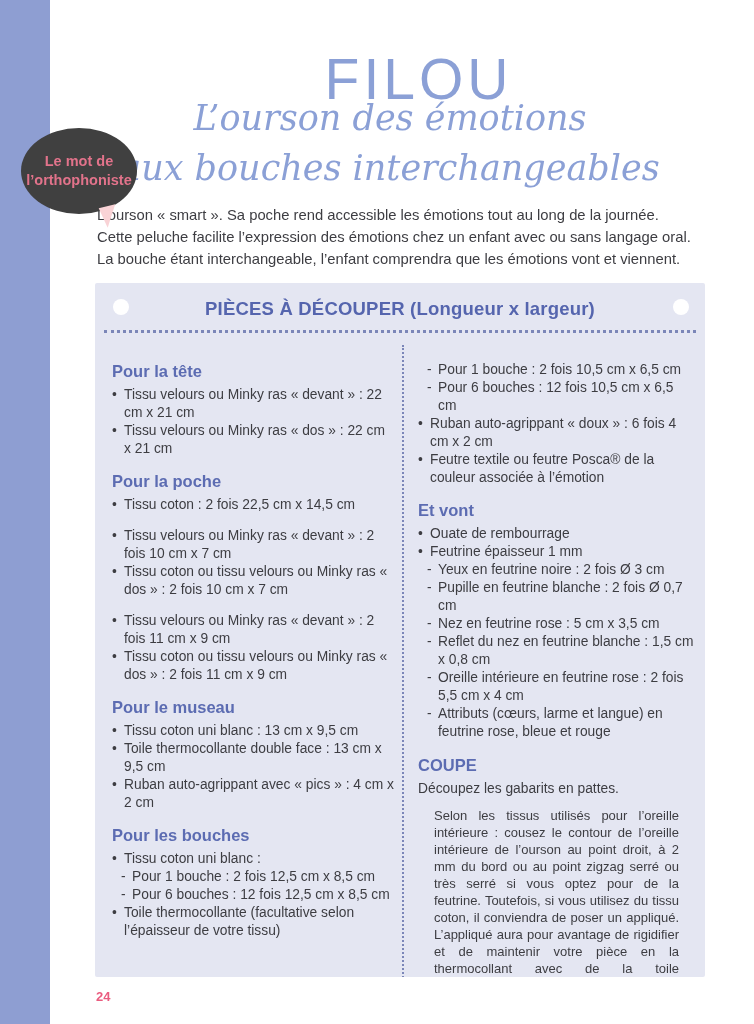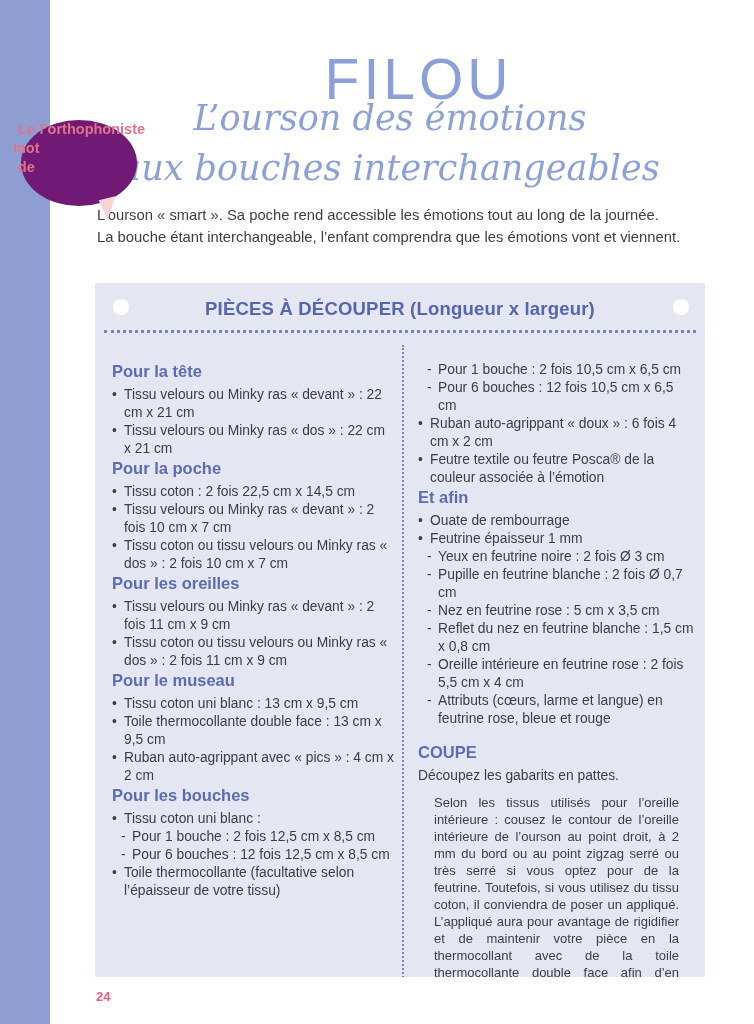--- a/index.html
+++ b/index.html
@@ -3,23 +3,23 @@
 <meta charset="utf-8">
 <style>
   html,body{margin:0;padding:0}
   body{
     width:754px;height:1024px;position:relative;overflow:hidden;
     background:#ffffff;font-family:"Liberation Sans",sans-serif;
   }
   .accent-bar{position:absolute;left:0;top:0;width:50px;height:100%;background:#8e9ed2}
 
   .bubble{
-    position:absolute;left:21px;top:120px;width:116px;height:86px;border-radius:50%;
-    background:#701a75;color:#e2738b;font-weight:bold;font-size:14.5px;line-height:1.32;
-    display:flex;justify-content:center;text-align:center;z-index:3;
+    position:absolute;left:21px;top:128px;width:116px;height:86px;border-radius:50%;
+    background:#404040;color:#e2738b;font-weight:bold;font-size:14.5px;line-height:1.32;
+    display:flex;flex-direction:column;justify-content:center;text-align:center;z-index:3;
   }
   .bubble::after{
     content:"";position:absolute;right:19px;bottom:-13px;width:0;height:0;
     border-top:21px solid #f9d3d6;border-left:4px solid transparent;border-right:13px solid transparent;
     transform:rotate(-14deg);
   }
 
   .page-title{
     position:absolute;left:95px;width:615px;top:30px;margin:16px;text-align:center;
     font-size:57px;font-weight:normal;color:#8ba0d6;letter-spacing:4px;
@@ -40,21 +40,21 @@
   .hole{position:absolute;width:16px;height:16px;border-radius:50%;background:#ffffff;top:16px}
   .hole-left{left:18px}
   .hole-right{right:16px}
   .dotted-h{border-top:3px dotted #7b86b8;margin:0 9px;height:0}
 
   .columns{display:flex;align-items:stretch;padding:12px 10px 0 17px}
   .col-left{width:282px;flex:none;padding-right:8px}
   .v-divider{flex:none;border-left:2px dotted #7b86b8;margin-right:2px}
   .col-right{flex:1;padding-left:12px;min-width:0}
 
-  .section{}
+  .section{margin-top:13px}
   .section.first{margin-top:16px}
   .sec-heading{font-size:16.5px;font-weight:bold;color:#5c6cb2;margin:0 0 5px;line-height:20px}
   .item{display:flex;font-size:13.8px;line-height:18px;color:#3d3d42}
   .item .marker{flex:none;width:12px}
   .item .txt{flex:1;min-width:0}
   .item.dash{margin-left:9px}
   .item.dash .marker{width:11px}
 
   .coupe{margin-top:14px}
   .coupe-intro{margin:5px 0 9px;font-size:13.8px;line-height:18px;color:#3d3d42}
@@ -74,20 +74,21 @@
 
 <h1 class="page-title">FILOU</h1>
 
 <div class="subtitle">
   <div>L’ourson des émotions</div>
   <div>aux bouches interchangeables</div>
 </div>
 
 <div class="intro">
   <div>L’ourson « smart ». Sa poche rend accessible les émotions tout au long de la journée.</div>
+  <div>Cette peluche facilite l’expression des émotions chez un enfant avec ou sans langage oral.</div>
   <div>La bouche étant interchangeable, l’enfant comprendra que les émotions vont et viennent.</div>
 </div>
 
 <div class="panel">
   <div class="panel-top">
     <span class="hole hole-left"></span>
     <div class="panel-title">PIÈCES À DÉCOUPER (Longueur x largeur)</div>
     <span class="hole hole-right"></span>
   </div>
   <div class="dotted-h"></div>
@@ -115,21 +116,20 @@
           <div class="item bullet">
             <span class="marker">•</span>
             <span class="txt">Tissu velours ou Minky ras « devant » : 2 fois 10 cm x 7 cm</span>
           </div>
           <div class="item bullet">
             <span class="marker">•</span>
             <span class="txt">Tissu coton ou tissu velours ou Minky ras « dos » : 2 fois 10 cm x 7 cm</span>
           </div>
         </div>
         <div class="section">
-          <div class="sec-heading">Pour les oreilles</div>
           <div class="item bullet">
             <span class="marker">•</span>
             <span class="txt">Tissu velours ou Minky ras « devant » : 2 fois 11 cm x 9 cm</span>
           </div>
           <div class="item bullet">
             <span class="marker">•</span>
             <span class="txt">Tissu coton ou tissu velours ou Minky ras « dos » : 2 fois 11 cm x 9 cm</span>
           </div>
         </div>
         <div class="section">
@@ -182,21 +182,21 @@
             <div class="item bullet">
               <span class="marker">•</span>
               <span class="txt">Ruban auto-agrippant « doux » : 6 fois 4 cm x 2 cm</span>
             </div>
             <div class="item bullet">
               <span class="marker">•</span>
               <span class="txt">Feutre textile ou feutre Posca® de la couleur associée à l’émotion</span>
             </div>
           </div>
           <div class="section">
-            <div class="sec-heading">Et afin</div>
+            <div class="sec-heading">Et vont</div>
             <div class="item bullet">
               <span class="marker">•</span>
               <span class="txt">Ouate de rembourrage</span>
             </div>
             <div class="item bullet">
               <span class="marker">•</span>
               <span class="txt">Feutrine épaisseur 1 mm</span>
             </div>
             <div class="item dash">
               <span class="marker">-</span>

